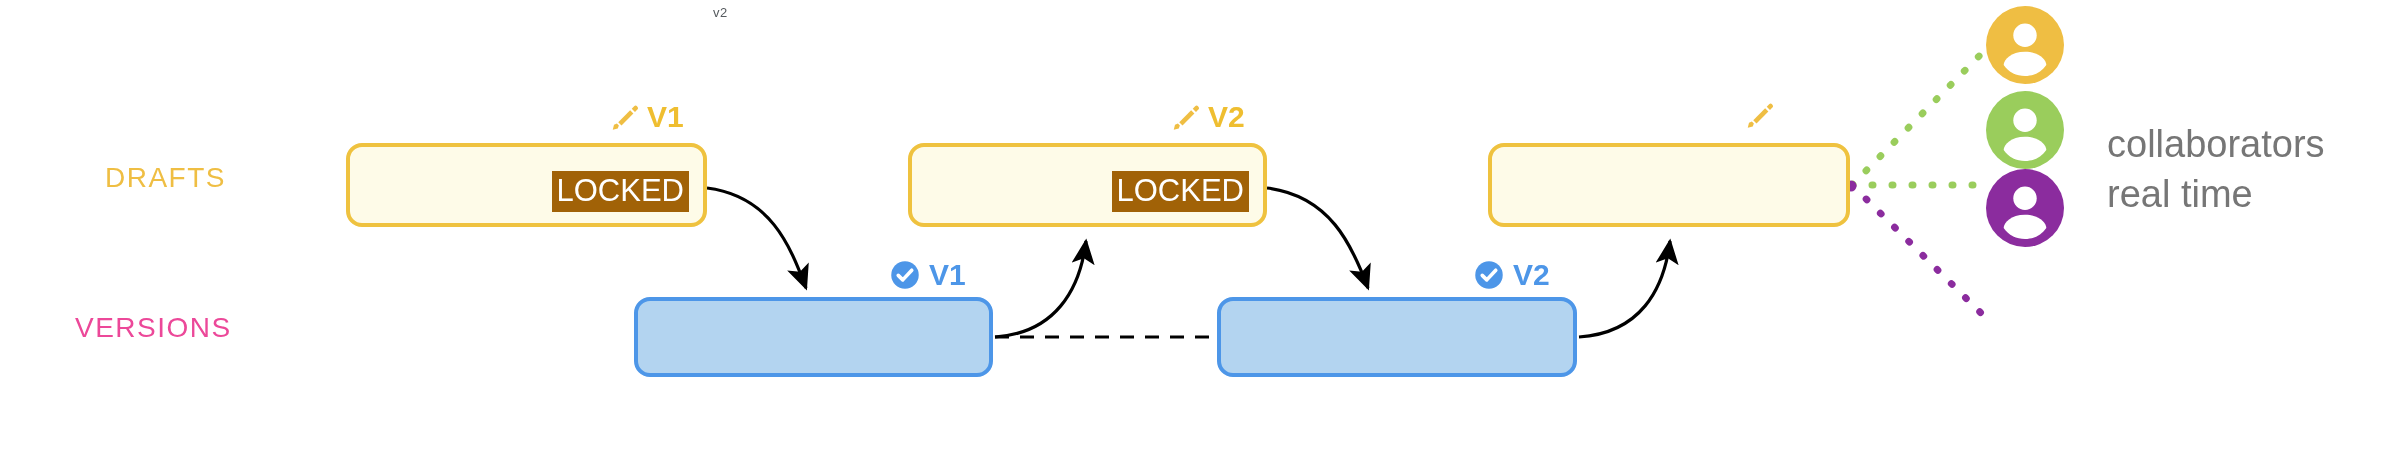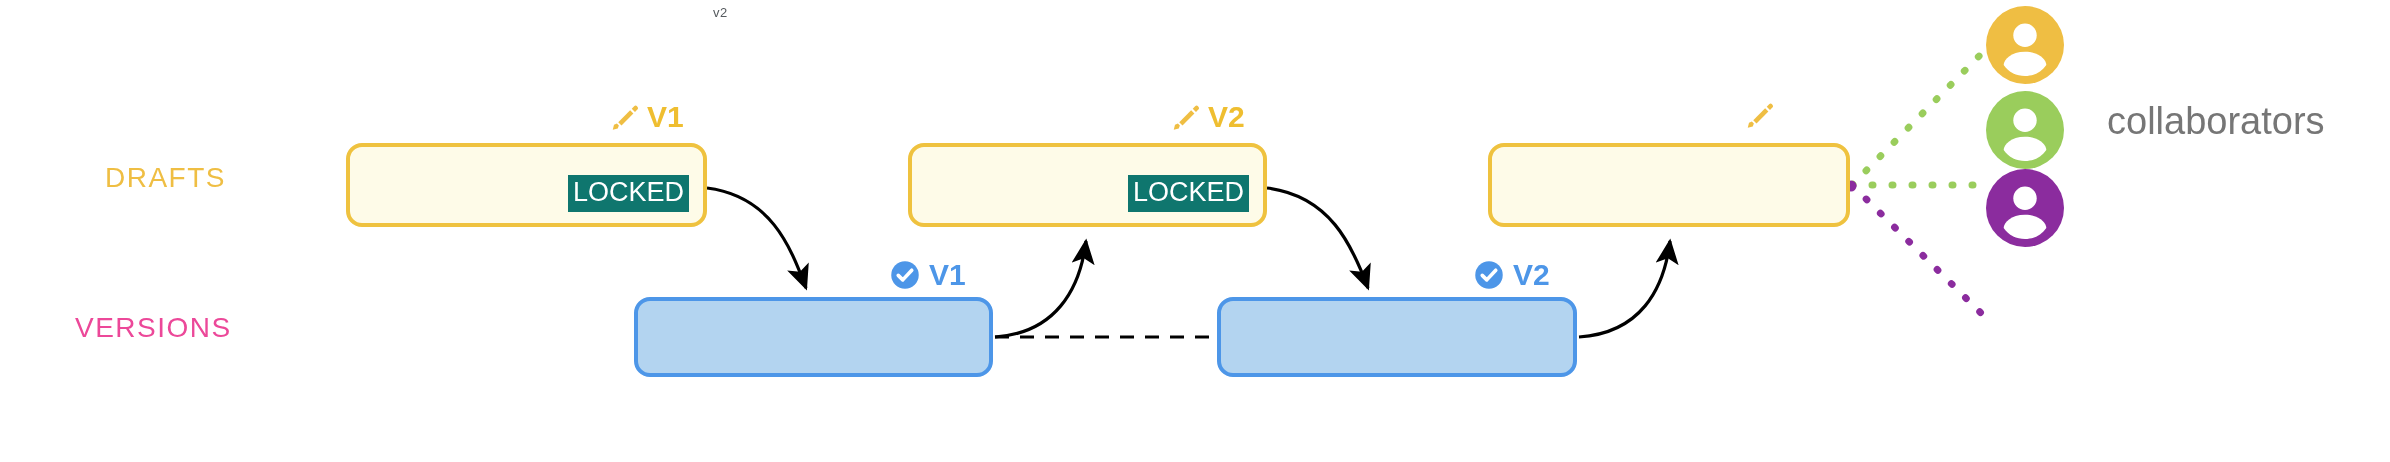--- a/index.html
+++ b/index.html
@@ -75,23 +75,23 @@
     position: absolute;
     box-sizing: border-box;
     background: #B3D4F0;
     border: 4px solid #4D96E8;
     border-radius: 16px;
   }
 
   
   .locked-badge {
     position: absolute;
-    background: #0f766e;
+    background: #a16207;
     color: #ffffff;
-    font-size: 27px;
+    font-size: 31px;
     line-height: 1;
     padding: 4px 5px 6px 5px;
     font-family: "Liberation Sans", sans-serif;
     letter-spacing: 0px;
     white-space: nowrap;
   }
 
   
   .draft-tag {
     position: absolute;
@@ -136,21 +136,21 @@
   .avatar {
     position: absolute;
     width: 78px;
     height: 78px;
   }
 
   
   .annotation {
     position: absolute;
     left: 2107px;
-    top: 96px;
+    top: 119px;
     width: 260px;
     color: #767676;
     font-size: 38px;
     line-height: 1.32;
     font-family: "Liberation Sans", sans-serif;
   }
   .annotation span { display: block; }
 </style>
 </head>
 <body>
@@ -254,15 +254,16 @@
   <div class="avatar" style="left:1986px; top:169px;">
     <svg viewBox="0 0 64 64" width="78" height="78">
       <circle cx="32" cy="32" r="32" fill="#8B2C9E"></circle>
       <circle cx="32" cy="24" r="9.6" fill="#ffffff"></circle>
       <path d="M32 37.5 C 20.5 37.5 14.5 44 14.5 48.5 C 18.5 54.5 25 57.5 32 57.5 C 39 57.5 45.5 54.5 49.5 48.5 C 49.5 44 43.5 37.5 32 37.5 Z" fill="#ffffff"></path>
     </svg>
   </div>
 
   <div class="annotation">
     <span>collaborators</span>
+    <span>real time</span>
   </div>
 
 </div>
 
 </body></html>

